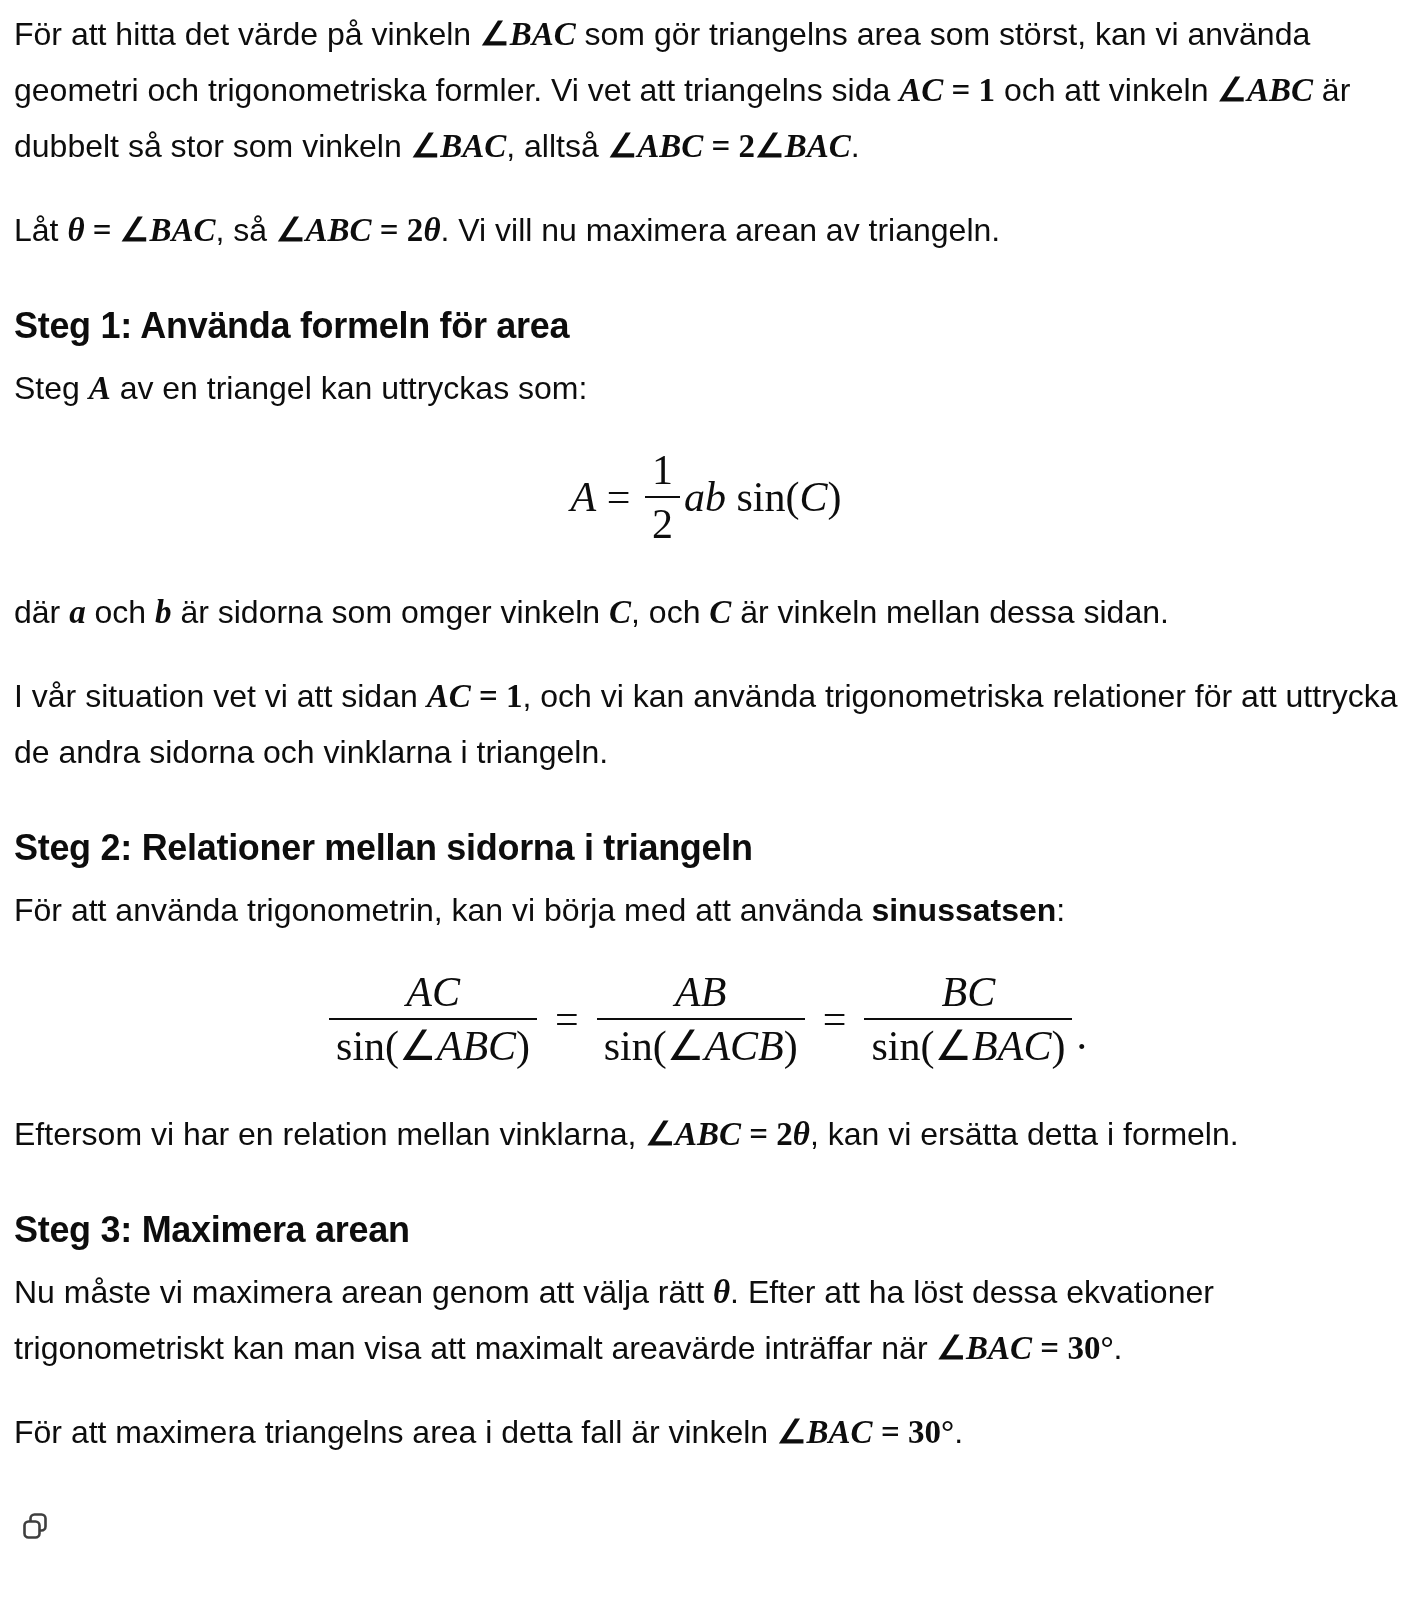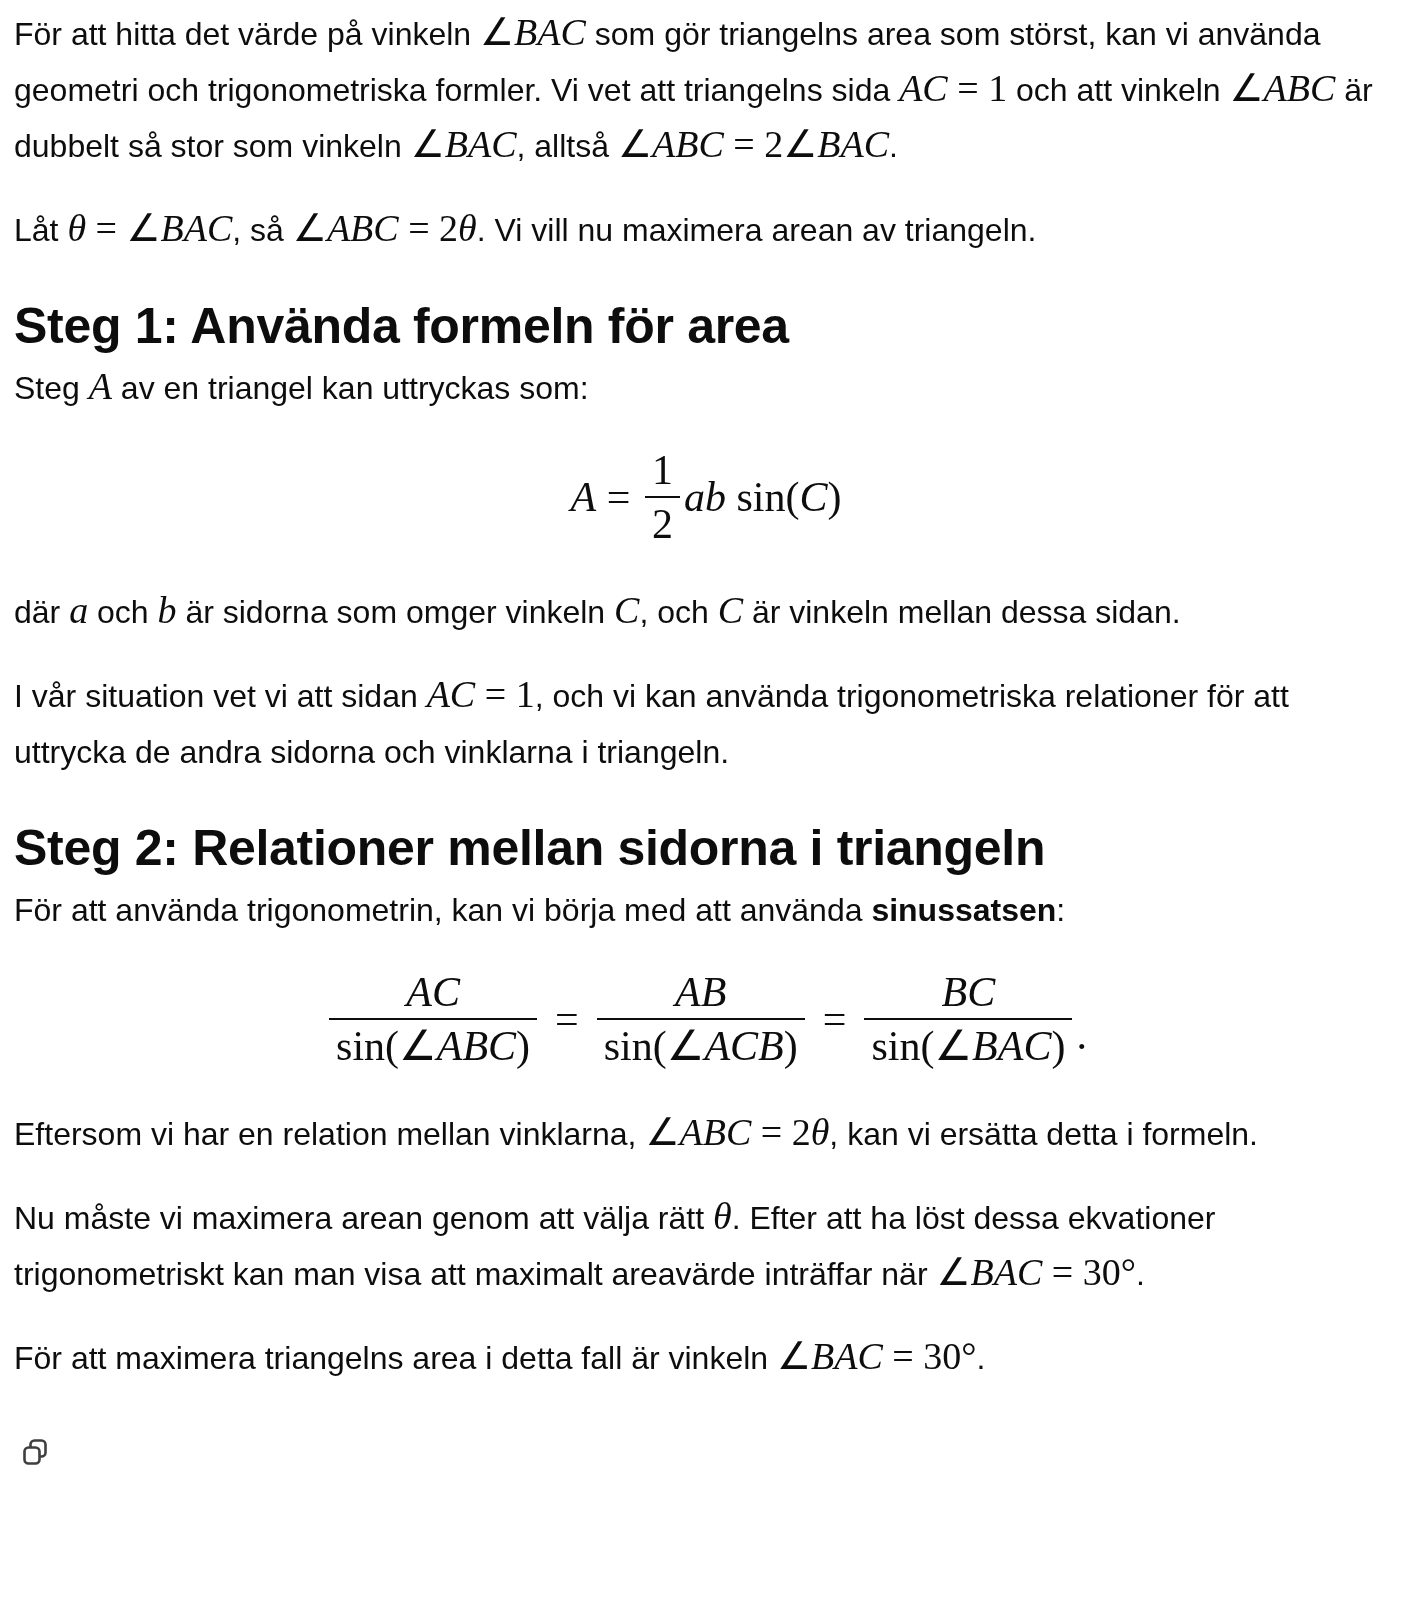--- a/index.html
+++ b/index.html
@@ -4,24 +4,24 @@
 <style>
   html,body{margin:0;padding:0;background:#ffffff;}
   .page{
     width:1412px;height:1600px;box-sizing:border-box;
     padding:6px 14px 0 14px;overflow:hidden;
     font-family:"Liberation Sans",sans-serif;
     font-size:32px;line-height:56px;color:#0d0d0d;
     background:#ffffff;
   }
   .para{margin:0 0 28px 0;}
-  .heading{font-size:50px;line-height:52px;font-weight:700;margin:42px 0 8px 0;letter-spacing:-0.3px;}
+  .heading{font-size:36px;line-height:52px;font-weight:700;margin:42px 0 8px 0;letter-spacing:-0.3px;}
   strong{font-weight:700;text-align:center;}
   
-  .math-inline{font-family:"Liberation Serif",serif;font-size:38px;line-height:0;white-space:pre;}
+  .math-inline{font-family:"Liberation Serif",serif;font-size:33px;line-height:0;white-space:pre;font-weight:bold;}
   .it{font-style:italic;}
   .rm{font-style:normal;}
   
   .formula{
     display:flex;justify-content:center;align-items:center;
     margin:16px 0 34px 0;
     font-family:"Liberation Serif",serif;font-size:42px;line-height:50px;
     color:#0d0d0d;white-space:pre;
   }
   .mrow{display:inline-block;}
@@ -46,20 +46,21 @@
       <p class="para"><span>Låt </span><span class="math-inline"><span class="it">θ</span><span class="rm"> = ∠</span><span class="it">BAC</span></span><span>, så </span><span class="math-inline"><span class="rm">∠</span><span class="it">ABC</span><span class="rm"> = 2</span><span class="it">θ</span></span><span>. Vi vill nu maximera arean av triangeln.</span></p>
       <h3 class="heading">Steg 1: Använda formeln för area</h3>
       <p class="para"><span>Steg </span><span class="math-inline"><span class="it">A</span></span><span> av en triangel kan uttryckas som:</span></p>
       <div class="formula"><span class="mrow"><span class="it">A</span><span class="rm"> = </span></span><span class="frac"><span class="num"><span class="rm">1</span></span><span class="den"><span class="rm">2</span></span></span><span class="mrow"><span class="it">ab</span><span class="rm"> sin(</span><span class="it">C</span><span class="rm">)</span></span></div>
       <p class="para"><span>där </span><span class="math-inline"><span class="it">a</span></span><span> och </span><span class="math-inline"><span class="it">b</span></span><span> är sidorna som omger vinkeln </span><span class="math-inline"><span class="it">C</span></span><span>, och </span><span class="math-inline"><span class="it">C</span></span><span> är vinkeln mellan dessa sidan.</span></p>
       <p class="para"><span>I vår situation vet vi att sidan </span><span class="math-inline"><span class="it">AC</span><span class="rm"> = 1</span></span><span>, och vi kan använda trigonometriska relationer för att uttrycka de andra sidorna och vinklarna i triangeln.</span></p>
       <h3 class="heading">Steg 2: Relationer mellan sidorna i triangeln</h3>
       <p class="para"><span>För att använda trigonometrin, kan vi börja med att använda </span><strong>sinussatsen</strong><span>:</span></p>
       <div class="formula"><span class="frac"><span class="num"><span class="it">AC</span></span><span class="den"><span class="rm">sin(∠</span><span class="it">ABC</span><span class="rm">)</span></span></span><span class="mrel rm">=</span><span class="frac"><span class="num"><span class="it">AB</span></span><span class="den"><span class="rm">sin(∠</span><span class="it">ACB</span><span class="rm">)</span></span></span><span class="mrel rm">=</span><span class="frac"><span class="num"><span class="it">BC</span></span><span class="den"><span class="rm">sin(∠</span><span class="it">BAC</span><span class="rm">)</span></span></span><span class="mperiod rm">.</span></div>
       <p class="para"><span>Eftersom vi har en relation mellan vinklarna, </span><span class="math-inline"><span class="rm">∠</span><span class="it">ABC</span><span class="rm"> = 2</span><span class="it">θ</span></span><span>, kan vi ersätta detta i formeln.</span></p>
+      <h3 class="heading">Steg 3: Maximera arean</h3>
       <p class="para"><span>Nu måste vi maximera arean genom att välja rätt </span><span class="math-inline"><span class="it">θ</span></span><span>. Efter att ha löst dessa ekvationer trigonometriskt kan man visa att maximalt areavärde inträffar när </span><span class="math-inline"><span class="rm">∠</span><span class="it">BAC</span><span class="rm"> = 30°</span></span><span>.</span></p>
       <p class="para"><span>För att maximera triangelns area i detta fall är vinkeln </span><span class="math-inline"><span class="rm">∠</span><span class="it">BAC</span><span class="rm"> = 30°</span></span><span>.</span></p>
     </div>
 
   <div class="actions">
     <button class="copy-btn" aria-label="copy">
       <svg width="30" height="33" viewBox="0 0 30 33" fill="none" xmlns="http://www.w3.org/2000/svg">
         <rect x="10.5" y="4.5" width="15" height="16" rx="4" stroke="#3f3f3f" stroke-width="2.6" fill="none"></rect>
         <rect x="4.5" y="11.5" width="15" height="16" rx="4" stroke="#3f3f3f" stroke-width="2.6" fill="#ffffff"></rect>
       </svg>

